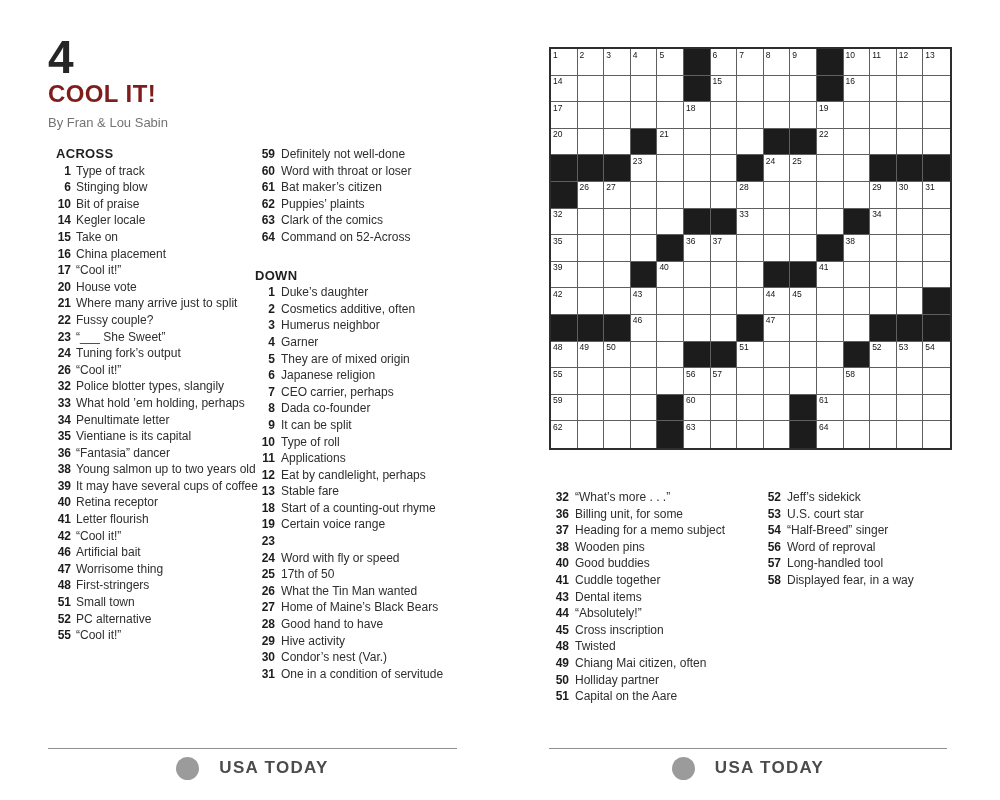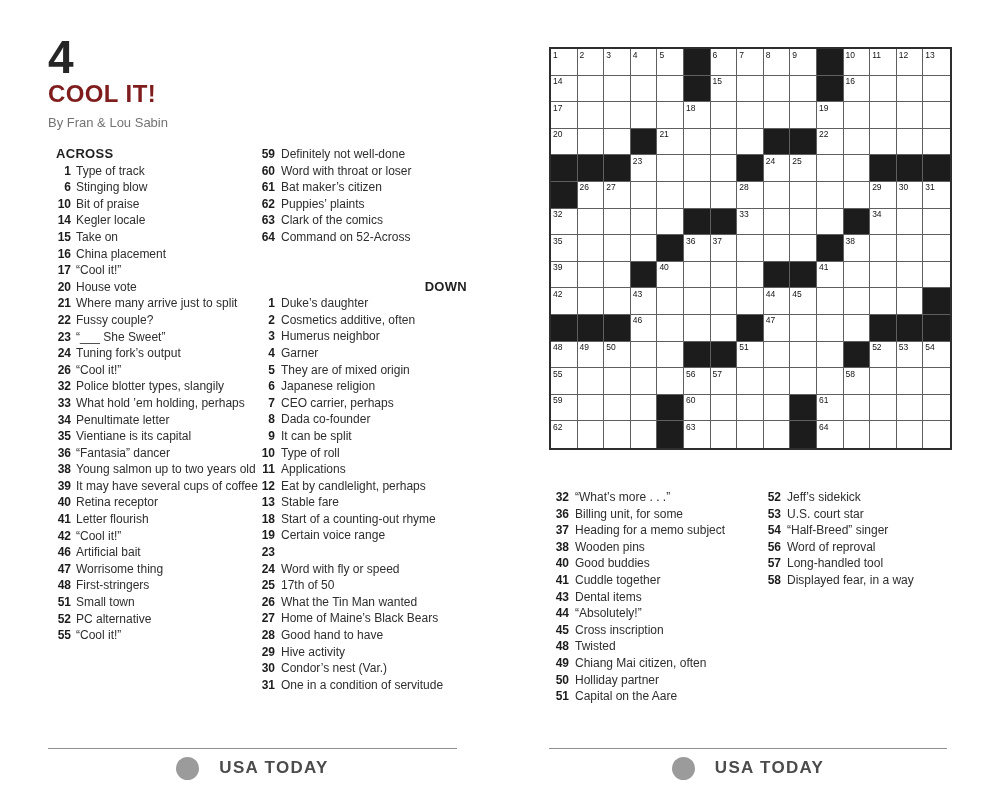--- a/index.html
+++ b/index.html
@@ -12,21 +12,21 @@
   .puzzle-num{font-size:46px;font-weight:bold;line-height:46px;color:#262626;letter-spacing:1px;}
   .puzzle-title{font-size:24px;font-weight:bold;line-height:21px;margin-top:3px;color:#7f1d1d;letter-spacing:0.4px;}
   .byline{font-size:13px;line-height:15px;margin-top:11px;color:#737373;}
   
   .col{position:absolute;font-size:12px;line-height:16.6px;color:#2e2e2e;}
   .col-a1{left:56px;top:146px;width:205px;}
   .col-a2{left:255px;top:146px;width:212px;}
   .col-r1{left:549px;top:489px;width:214px;}
   .col-r2{left:761px;top:489px;width:200px;}
   .clue-heading{font-size:13px;font-weight:bold;letter-spacing:0.3px;color:#1f1f1f;}
-  .heading-gap{margin-top:33px;text-align:right;}
+  .heading-gap{margin-top:22px;}
   .clue{display:flex;align-items:flex-start;}
   .clue .n{flex:0 0 15px;text-align:right;margin-right:5px;font-weight:bold;color:#1c1c1c;}
   .col-a2 .clue .n,.col-r1 .clue .n,.col-r2 .clue .n{flex:0 0 20px;margin-right:6px;}
   .clue .t{flex:1;}
   
   #grid{
     position:absolute;left:549px;top:47px;
     display:grid;grid-template-columns:repeat(15,26.6px);grid-auto-rows:26.6px;
     border:2px solid #2e2e2e;background:#fff;
   }

